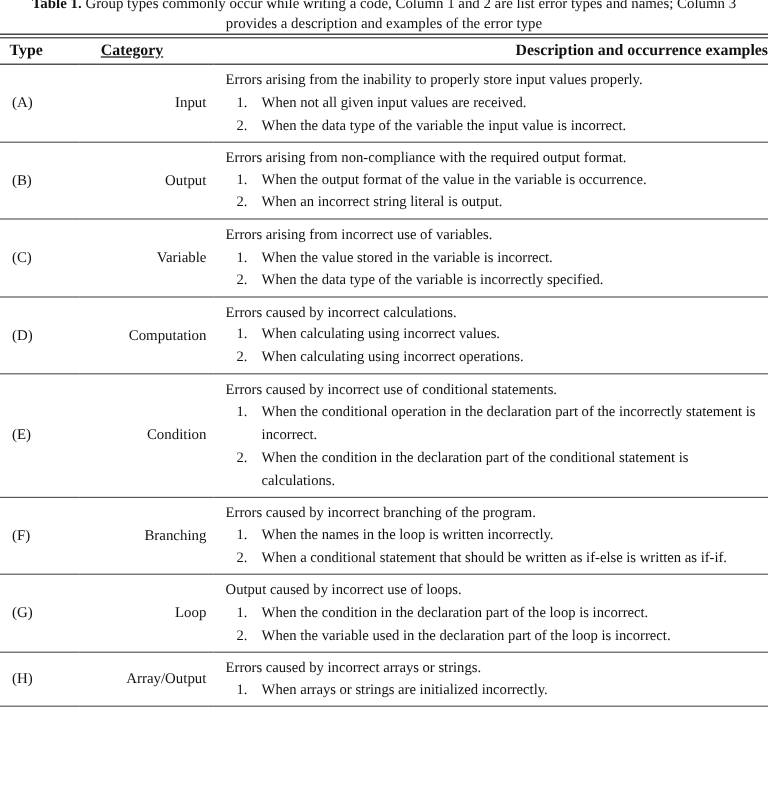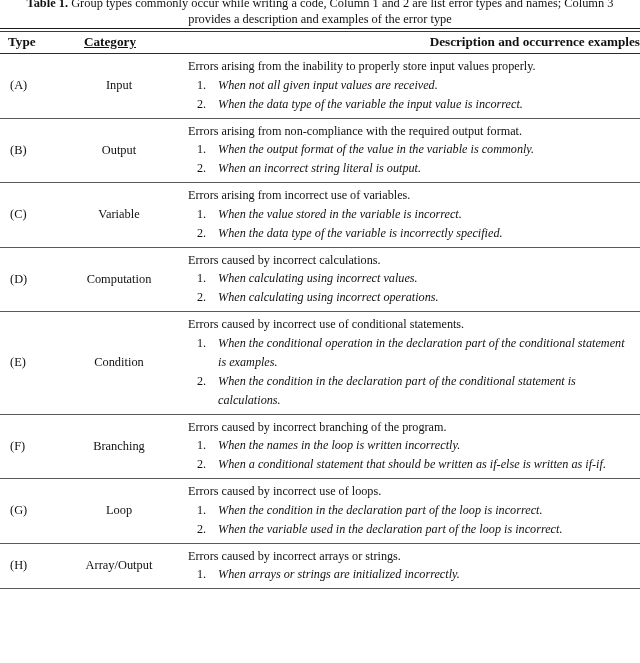--- a/index.html
+++ b/index.html
@@ -70,21 +70,21 @@
     border-bottom: 1.15px solid #5a5a5a;
     vertical-align: middle;
     padding: 0;
   }
   tbody tr.data-row > td.td-type {
     text-align: left;
     padding-left: 10px;
     font-size: 12.4px;
   }
   tbody tr.data-row > td.td-cat {
-    text-align: center;
+    text-align: right;
     font-size: 12.4px;
     padding-right: 6px;
   }
   tbody tr.data-row > td.td-desc {
     padding: 4px 4px 4px 10px;
     text-align: left;
   }
 
   .desc-head {
     margin: 0 0 0 0;
@@ -106,21 +106,20 @@
   ol.examples li .num {
     width: 30px;
     flex: 0 0 30px;
     padding-left: 9px;
     box-sizing: border-box;
     font-size: 12.1px;
   }
   ol.examples li .txt {
     flex: 1 1 auto;
     padding-right: 2px;
-    font-style: italic;
   }
   
 
   
   tbody tr.data-row.last > td { border-bottom: 1.15px solid #5a5a5a; }
 </style>
 </head>
 <body>
 
 <div class="caption">
@@ -161,21 +160,21 @@
           </td>
         </tr>
         <tr class="data-row">
           <td class="td-type">(B)</td>
           <td class="td-cat">Output</td>
           <td class="td-desc">
             <div class="desc-head">Errors arising from non-compliance with the required output format.</div>
             <ol class="examples">
               <li>
                 <span class="num">1.</span>
-                <span class="txt">When the output format of the value in the variable is commonly.</span>
+                <span class="txt">When the output format of the value in the variable is occurrence.</span>
               </li>
               <li>
                 <span class="num">2.</span>
                 <span class="txt">When an incorrect string literal is output.</span>
               </li>
             </ol>
           </td>
         </tr>
         <tr class="data-row">
           <td class="td-type">(C)</td>
@@ -212,21 +211,21 @@
           </td>
         </tr>
         <tr class="data-row">
           <td class="td-type">(E)</td>
           <td class="td-cat">Condition</td>
           <td class="td-desc">
             <div class="desc-head">Errors caused by incorrect use of conditional statements.</div>
             <ol class="examples">
               <li>
                 <span class="num">1.</span>
-                <span class="txt">When the conditional operation in the declaration part of the conditional statement is examples.</span>
+                <span class="txt">When the conditional operation in the declaration part of the incorrectly statement is incorrect.</span>
               </li>
               <li>
                 <span class="num">2.</span>
                 <span class="txt">When the condition in the declaration part of the conditional statement is calculations.</span>
               </li>
             </ol>
           </td>
         </tr>
         <tr class="data-row">
           <td class="td-type">(F)</td>
@@ -242,21 +241,21 @@
                 <span class="num">2.</span>
                 <span class="txt">When a conditional statement that should be written as if-else is written as if-if.</span>
               </li>
             </ol>
           </td>
         </tr>
         <tr class="data-row">
           <td class="td-type">(G)</td>
           <td class="td-cat">Loop</td>
           <td class="td-desc">
-            <div class="desc-head">Errors caused by incorrect use of loops.</div>
+            <div class="desc-head">Output caused by incorrect use of loops.</div>
             <ol class="examples">
               <li>
                 <span class="num">1.</span>
                 <span class="txt">When the condition in the declaration part of the loop is incorrect.</span>
               </li>
               <li>
                 <span class="num">2.</span>
                 <span class="txt">When the variable used in the declaration part of the loop is incorrect.</span>
               </li>
             </ol>

